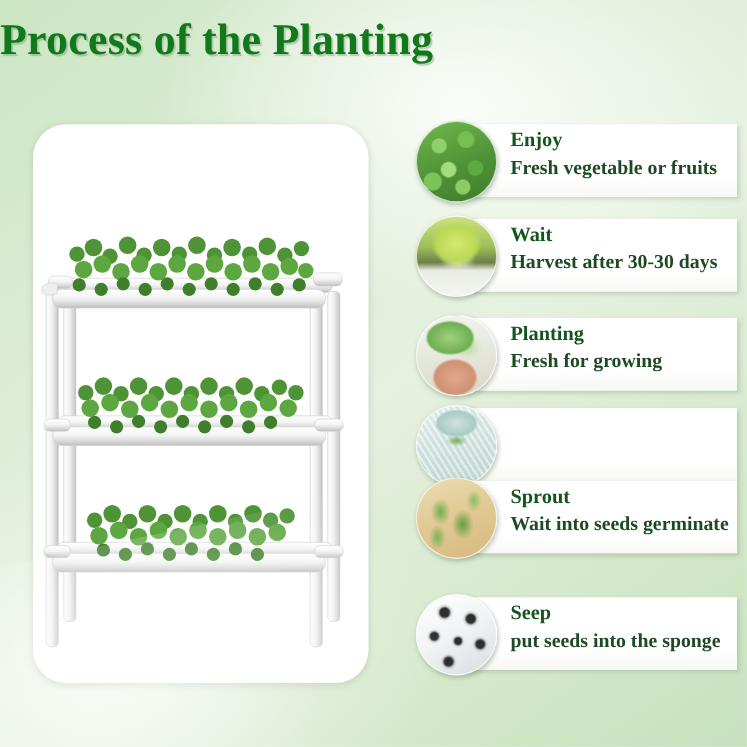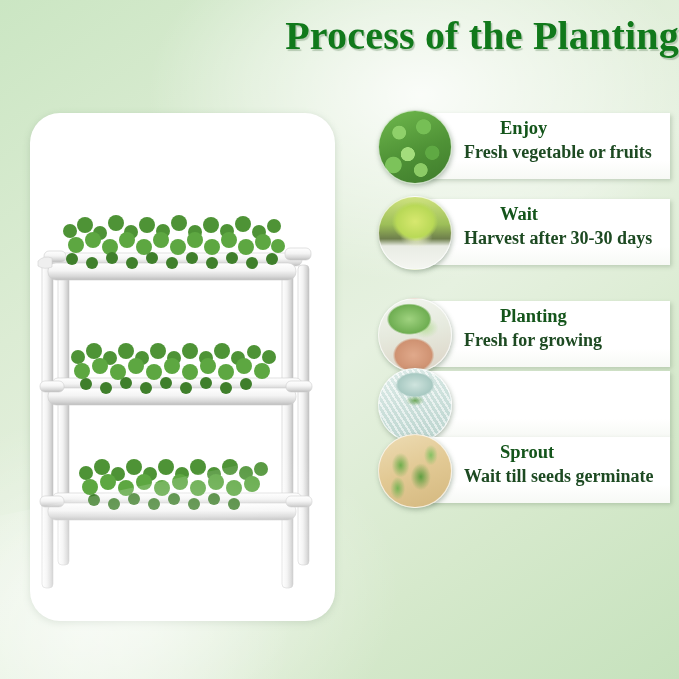--- a/index.html
+++ b/index.html
@@ -24,21 +24,21 @@
     width: 460px; height: 320px;
     background: radial-gradient(ellipse at 40% 40%, rgba(255,255,255,0.55), rgba(255,255,255,0) 68%);
     transform: rotate(-12deg);
     pointer-events: none;
   }
 
   
   .title {
     position: absolute;
     top: 12px; left: 0; width: 679px;
-    text-align: right;
+    text-align: left;
     font-size: 40px;
     font-weight: bold;
     color: #11791b;
     letter-spacing: 0.2px;
     text-shadow: 1.5px 1.5px 1px rgba(120,150,118,0.45);
     white-space: nowrap;
   }
 
   
   .product-card {
@@ -83,21 +83,20 @@
     position: absolute;
     left: 90px; top: 7px;
     width: 200px;
   }
   .step-title {
     font-size: 18.5px;
     font-weight: bold;
     color: #14551b;
     line-height: 1.28;
     white-space: nowrap;
-    margin-left: 36px;
   }
   .step-desc {
     font-size: 18px;
     font-weight: bold;
     color: #1d4a22;
     line-height: 1.3;
     white-space: nowrap;
   }
 
   
@@ -344,40 +343,48 @@
 
     <div class="step" style="top:86px">
       <div class="step-bar"></div>
       <div class="step-thumb t-grow"></div>
       <div class="step-text">
         <div class="step-title">Wait</div>
         <div class="step-desc">Harvest after 30-30 days</div>
       </div>
     </div>
 
-    <div class="step" style="top:188px">
+    <div class="step" style="top:176px">
       <div class="step-bar"></div>
       <div class="step-thumb t-planting"></div>
       <div class="step-text">
         <div class="step-title">Planting</div>
         <div class="step-desc">Fresh for growing</div>
       </div>
     </div>
 
     <div class="step" style="top:258px">
       <div class="step-bar"></div>
       <div class="step-thumb t-transplant"></div>
       <div class="step-text">
       </div>
     </div>
 
     <div class="step" style="top:324px">
       <div class="step-bar"></div>
       <div class="step-thumb t-sprout"></div>
       <div class="step-text">
         <div class="step-title">Sprout</div>
-        <div class="step-desc">Wait till seeds germinate</div>
-      </div>
-    </div>
-
+        <div class="step-desc">Wait into seeds germinate</div>
+      </div>
+    </div>
+
+    <div class="step" style="top:430px">
+      <div class="step-bar"></div>
+      <div class="step-thumb t-seep"></div>
+      <div class="step-text">
+        <div class="step-title">Seep</div>
+        <div class="step-desc">put seeds into the sponge</div>
+      </div>
+    </div>
 
   </div>
 </div>
 
 </body></html>

